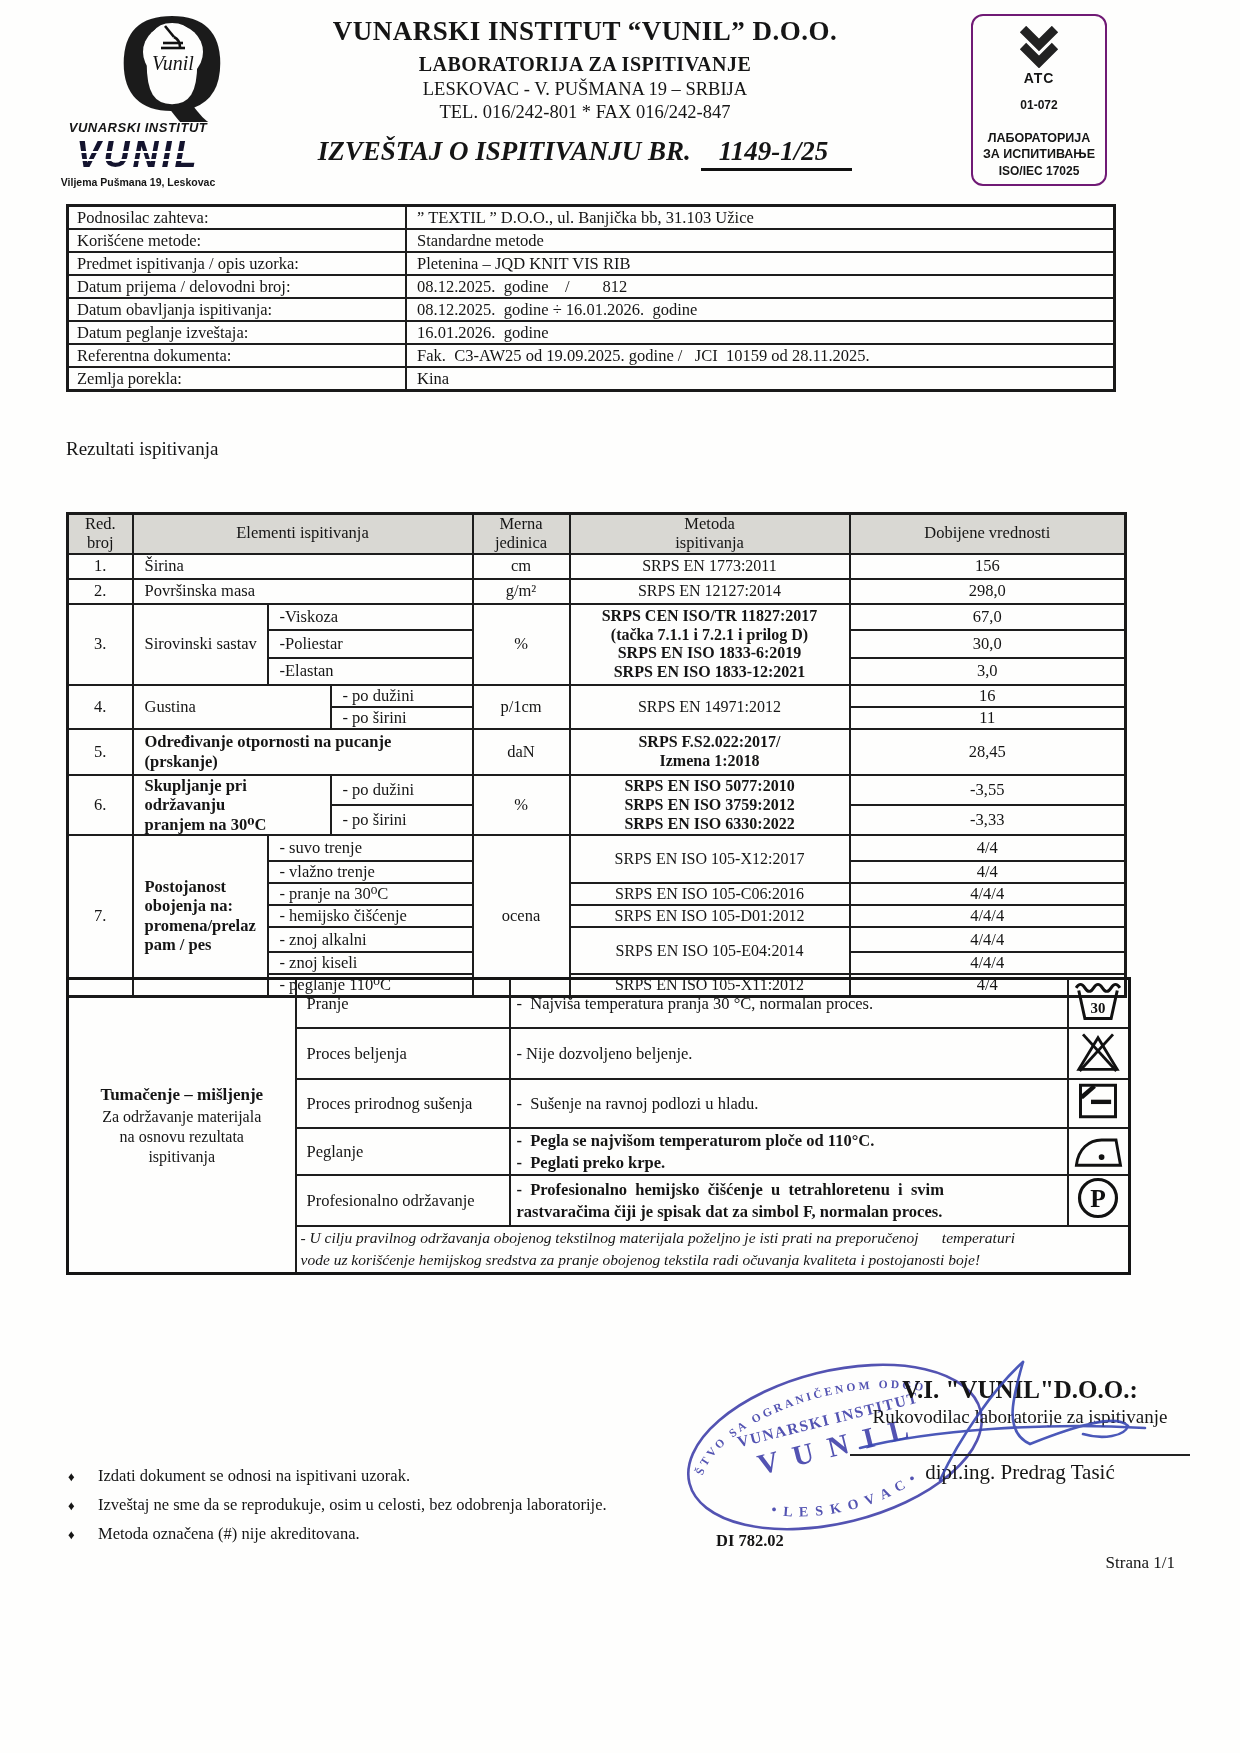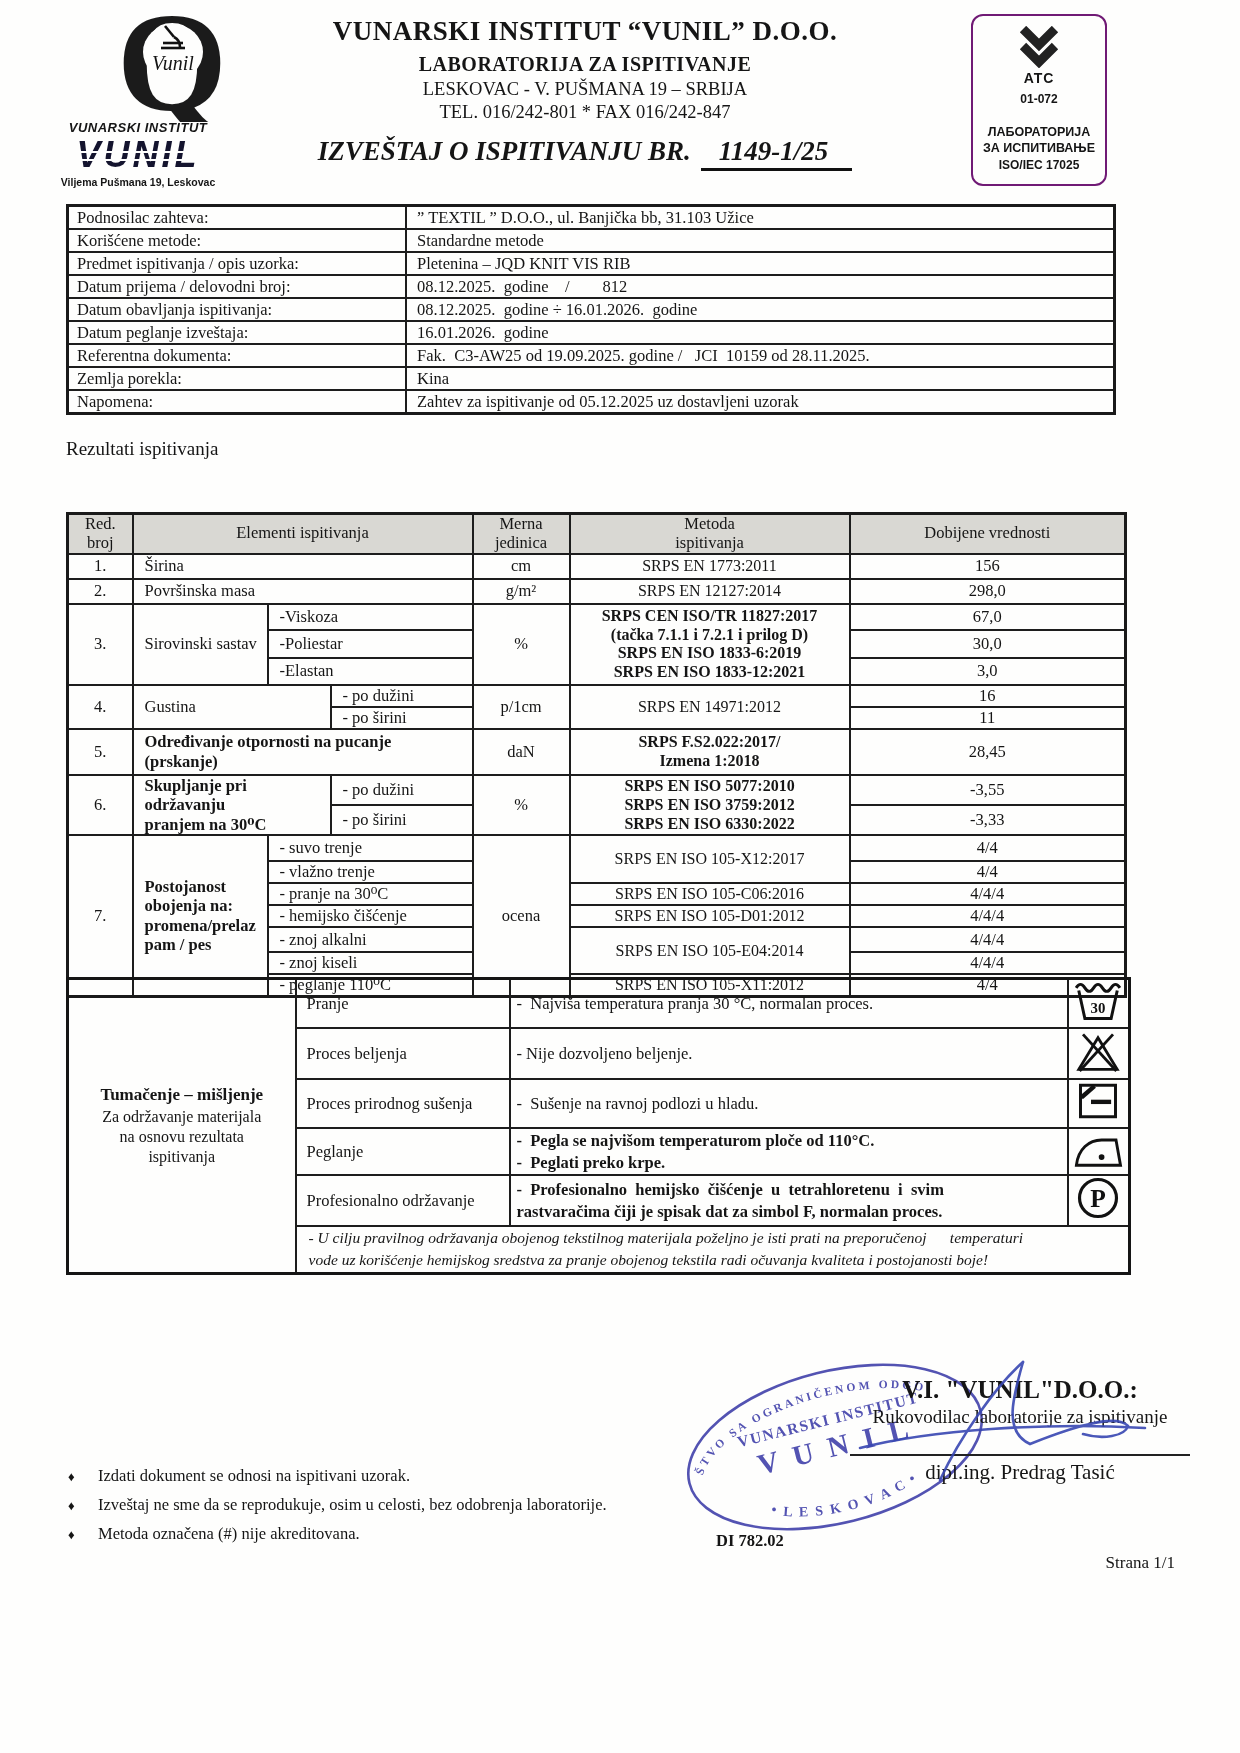--- a/index.html
+++ b/index.html
@@ -23,21 +23,21 @@
   .left-sub{left:58px;top:120px;width:160px;text-align:center;font-family:"Liberation Sans","DejaVu Sans",sans-serif;}
   .left-sub .l1{font-size:13px;font-weight:bold;font-style:italic;letter-spacing:.5px;}
   .vunil-big{position:relative;display:inline-block;font-size:36px;font-weight:bold;font-style:italic;letter-spacing:3px;line-height:1;margin-top:2px;color:#14142e;}
   .vunil-big .stripe{position:absolute;left:-4px;right:-4px;height:2px;background:#fefefd;}
   .left-sub .l3{font-size:10.5px;font-weight:bold;margin-top:3px;}
   
   .atc-badge{left:971px;top:14px;width:132px;height:168px;border:2px solid #701a75;border-radius:12px;
     display:flex;flex-direction:column;align-items:center;
     font-family:"Liberation Sans","DejaVu Sans",sans-serif;}
   .atc-code{font-size:14px;font-weight:bold;letter-spacing:1px;margin-top:2px;}
-  .atc-num{font-size:12px;font-weight:bold;margin-top:6px;}
+  .atc-num{font-size:12px;font-weight:bold;margin-top:12px;}
   .atc-l{font-size:12.5px;font-weight:bold;line-height:1.3;}
   .atc-iso{font-size:12px;font-weight:bold;margin-top:1px;}
   .atc-lab{margin-top:18px;text-align:center;}
   
   table{border-collapse:collapse;table-layout:fixed;}
   td,th{border:2px solid #1d1d1d;padding:0 6px;font-size:16.5px;overflow:hidden;}
   .info-table{left:66px;top:204px;width:1062px;}
   .info-table table{width:1050px;border:3px solid #1a1a1a;}
   .info-table td{height:21px;}
   .il{width:322px;padding-left:8px;}
@@ -53,21 +53,21 @@
   .sub-lbl{padding-left:11px;}
   
   .care-table{left:66px;top:977px;}
   .care-table table{width:1062px;border:3px solid #151515;}
   .care-left{text-align:center;vertical-align:middle;}
   .care-left .t{font-weight:bold;font-size:17px;}
   .care-left .s{font-size:16px;white-space:pre-line;line-height:1.25;margin-top:2px;}
   .care-lbl{padding-left:10px;font-size:16.5px;}
   .care-txt{font-size:16.5px;white-space:pre-wrap;line-height:1.3;}
   .care-ico{text-align:center;padding:0;}
-  .care-note{font-style:italic;font-size:15.5px;white-space:pre-wrap;line-height:1.45;padding-left:12px;}
+  .care-note{font-style:italic;font-size:15.5px;white-space:pre-wrap;line-height:1.45;padding-left:4px;}
   
   .sig-block{left:830px;top:1376px;width:380px;text-align:center;}
   .sig-company{font-size:25px;font-weight:bold;white-space:nowrap;}
   .sig-role{font-size:19px;margin-top:2px;white-space:nowrap;}
   .sig-line{margin:26px auto 0 auto;width:340px;border-top:2px solid #222;}
   .sig-name{font-size:21px;margin-top:4px;}
   .stamp-svg{left:645px;top:1352px;}
   .sig-strokes{left:845px;top:1352px;z-index:5;}
   .footnotes{left:68px;top:1466px;width:800px;}
   .fn-row{display:flex;align-items:flex-start;margin-bottom:9px;}
@@ -155,24 +155,20 @@
           <td class="il">Datum peglanje izveštaja:</td>
           <td class="ivv">16.01.2026.  godine</td>
         </tr>
       <tr>
           <td class="il">Referentna dokumenta:</td>
           <td class="ivv">Fak.  C3-AW25 od 19.09.2025. godine /   JCI  10159 od 28.11.2025.</td>
         </tr>
       <tr>
           <td class="il">Zemlja porekla:</td>
           <td class="ivv">Kina</td>
-        </tr>
-      <tr>
-          <td class="il">Napomena:</td>
-          <td class="ivv">Zahtev za ispitivanje od 05.12.2025 uz dostavljeni uzorak</td>
         </tr>
     </tbody>
   </table>
 </div>
 
 <div class="abs sec-title">Rezultati ispitivanja</div>
 
 <div class="abs res-table">
   <table>
     <colgroup>

